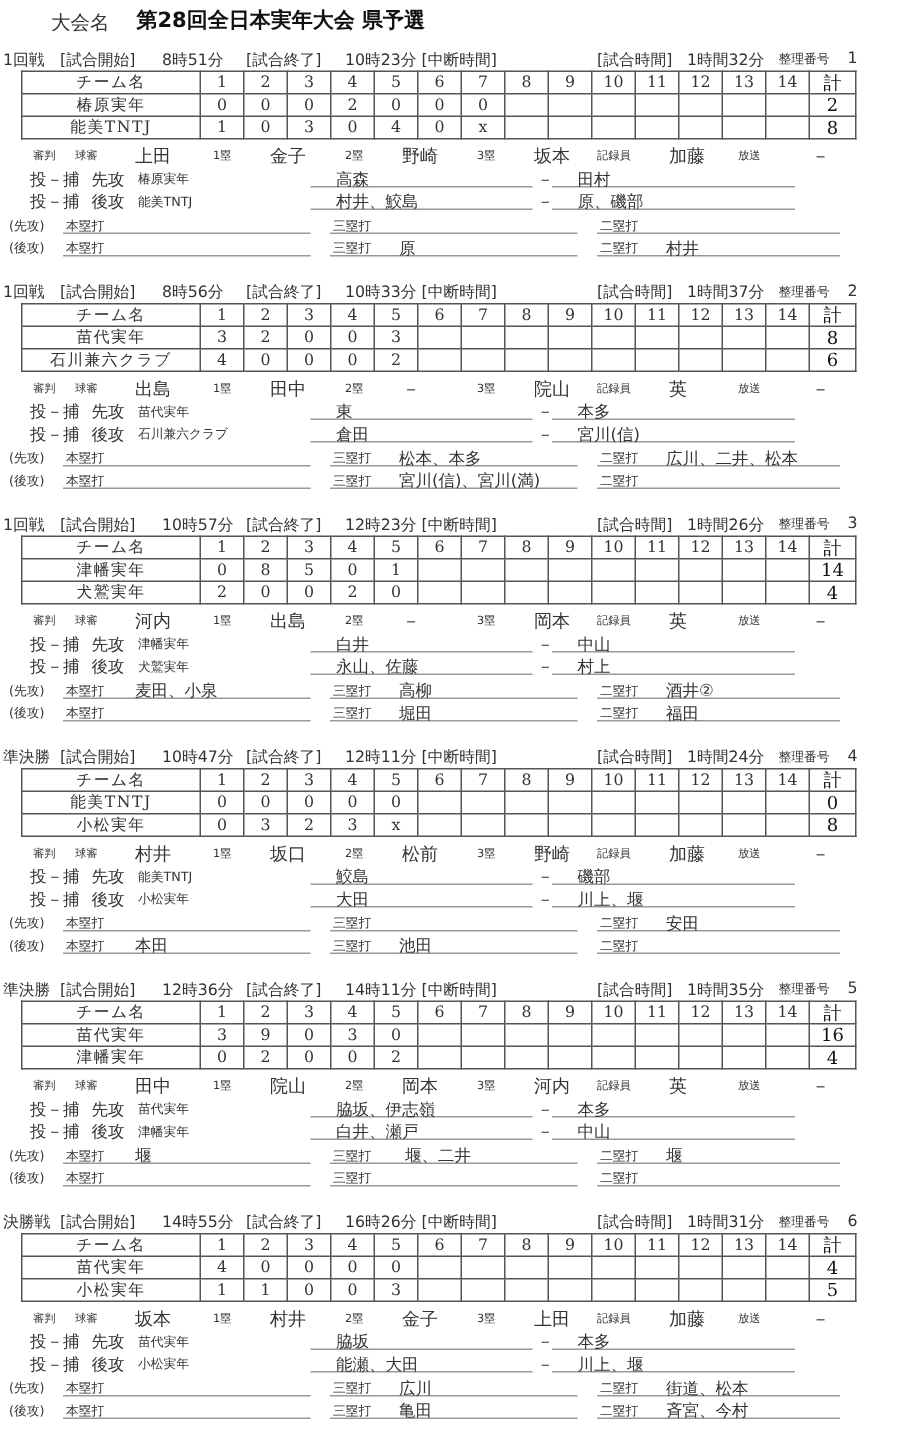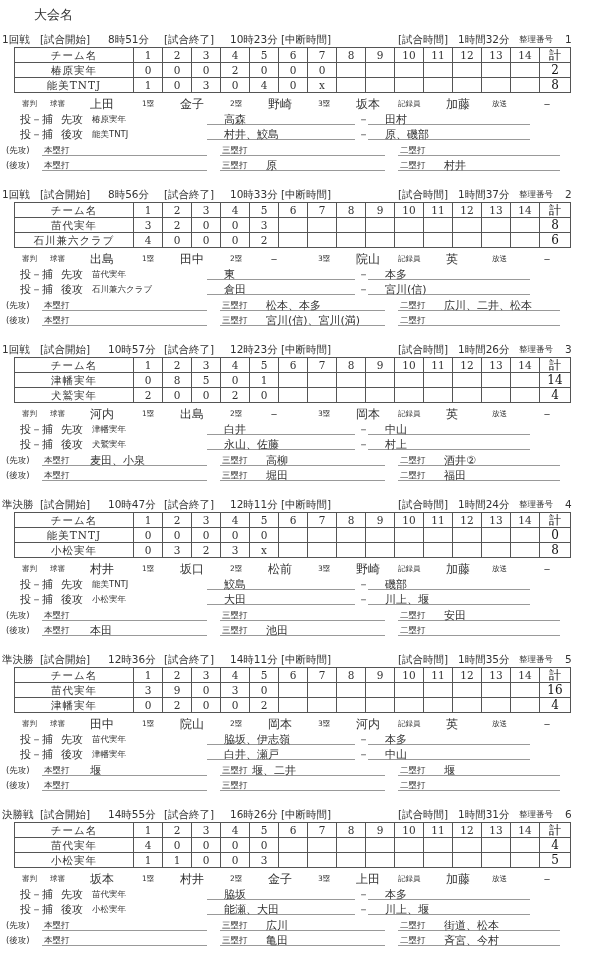--- a/index.html
+++ b/index.html
@@ -24,20 +24,21 @@
   .line { position:absolute; height:13px; font-size:11px; white-space:nowrap; color:#333; }
   .line span { position:absolute; top:0; }
   .ul { position:absolute; border-bottom:1px solid #999; height:12px; }
   .sm { font-size:8.5px; top:2px !important; }
 </style>
 </head>
 <body>
 
 <div class="title">
   <span class="lbl">大会名</span>
+  <span class="name">第28回全日本実年大会 県予選</span>
 </div>
 
 <div id="games">
 <div class="game" style="top:33px">
   <div class="hdr">
     <span style="left:2px">1回戦</span>
     <span style="left:40px">[試合開始]</span>
     <span style="left:108px">8時51分</span>
     <span style="left:164px">[試合終了]</span>
     <span style="left:230px">10時23分</span>
@@ -664,21 +665,21 @@
     <div class="ul" style="left:368px;width:162px;top:0"></div>
     <span style="left:385px">中山</span>
   </div>
   <div class="line" style="left:0;top:110px;width:600px">
     <span class="sm" style="left:6px">(先攻)</span>
     <div class="ul" style="left:42px;width:165px;top:0"></div>
     <span class="sm" style="left:44px">本塁打</span>
     <span style="left:90px">堰</span>
     <div class="ul" style="left:220px;width:165px;top:0"></div>
     <span class="sm" style="left:222px">三塁打</span>
-    <span style="left:252px">堰、二井</span>
+    <span style="left:270px">堰、二井</span>
     <div class="ul" style="left:398px;width:162px;top:0"></div>
     <span class="sm" style="left:400px">二塁打</span>
     <span style="left:444px">堰</span>
   </div>
   <div class="line" style="left:0;top:125px;width:600px">
     <span class="sm" style="left:6px">(後攻)</span>
     <div class="ul" style="left:42px;width:165px;top:0"></div>
     <span class="sm" style="left:44px">本塁打</span>
     <span style="left:90px"></span>
     <div class="ul" style="left:220px;width:165px;top:0"></div>

